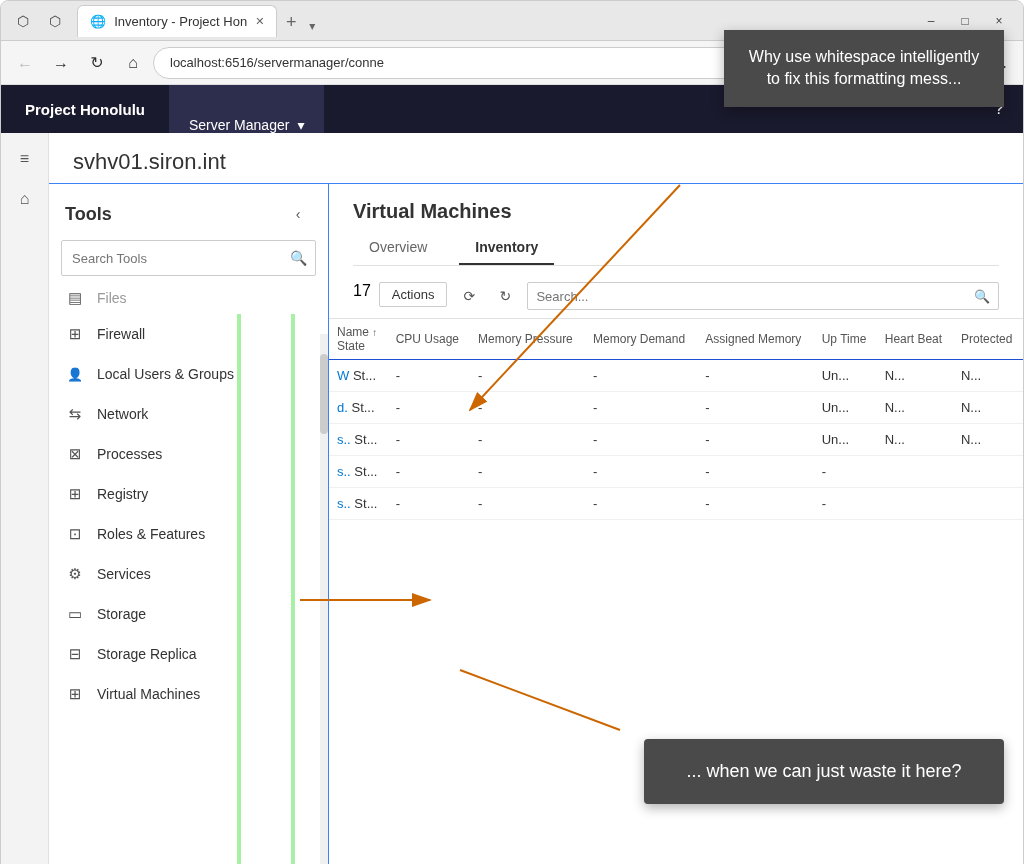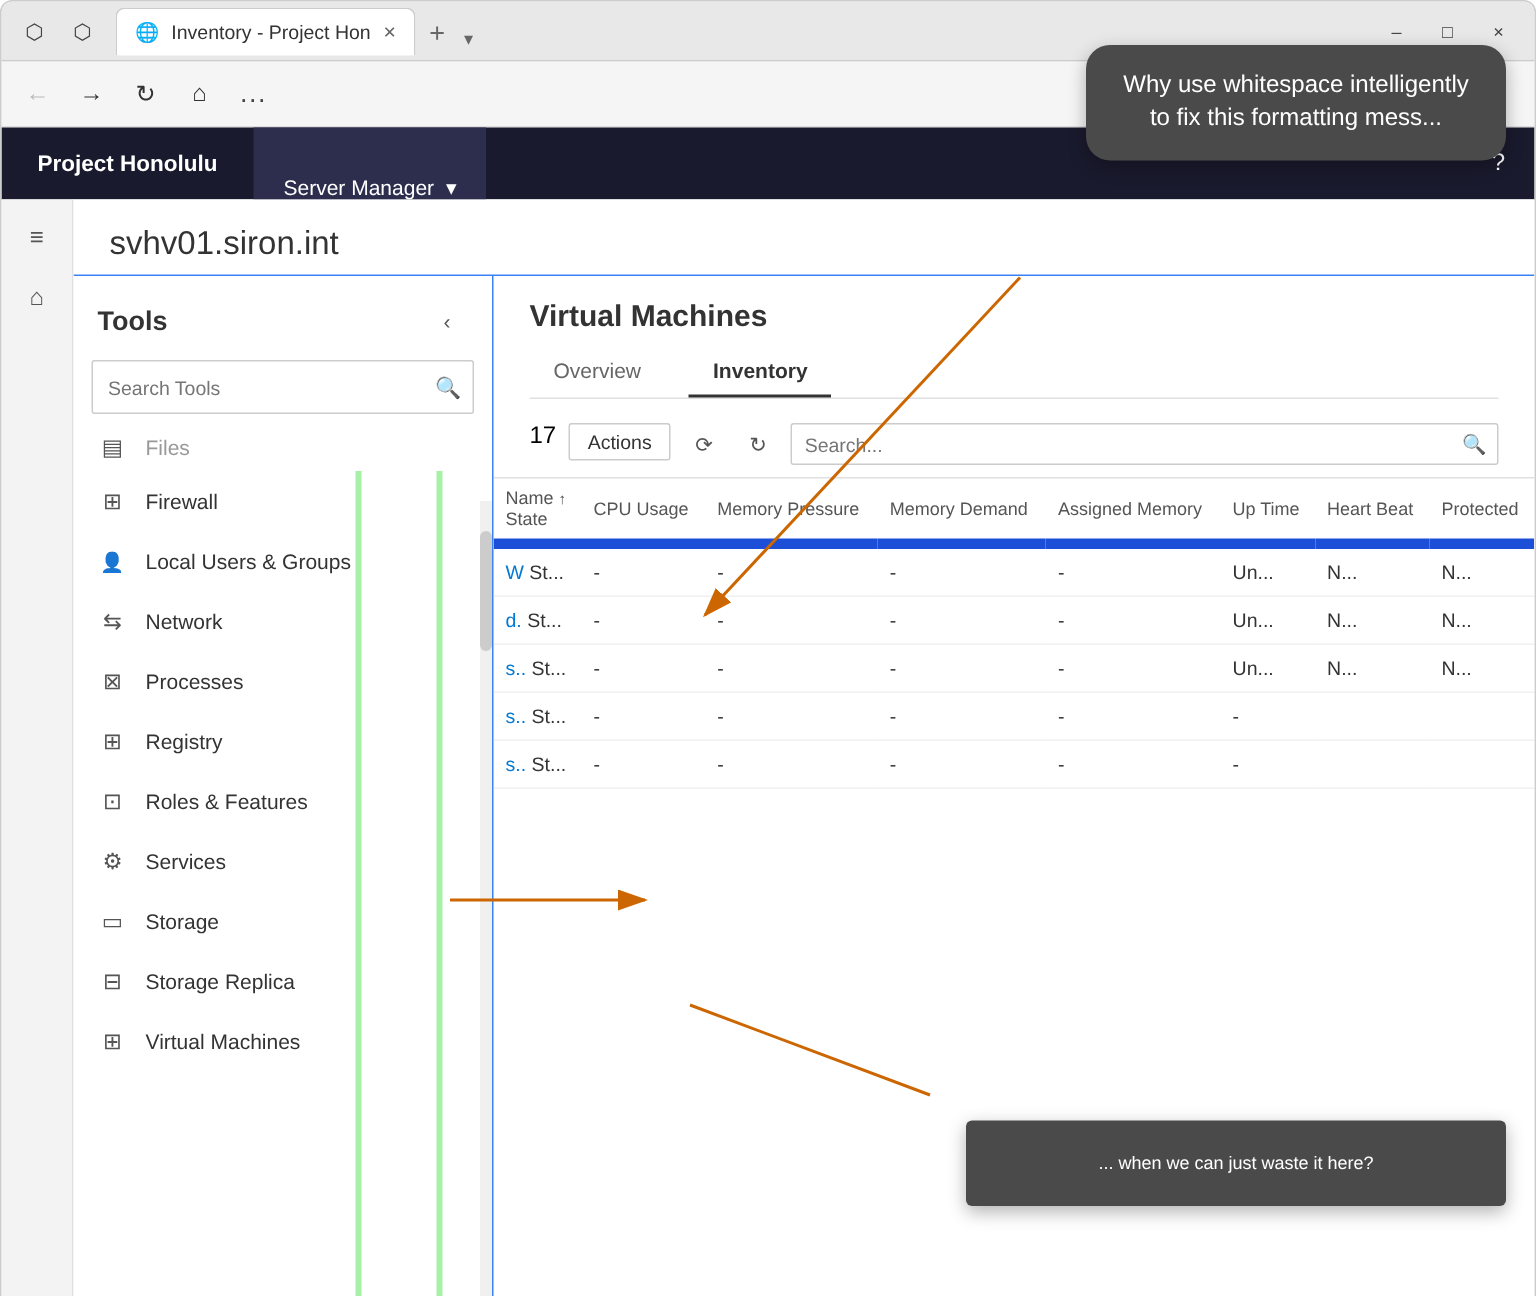--- a/index.html
+++ b/index.html
@@ -504,21 +504,21 @@
       border-collapse: collapse;
       font-size: 13px;
     }
 
     .vm-table th {
       text-align: left;
       padding: 6px 8px;
       color: #555;
       font-weight: 500;
       font-size: 12px;
-      border-bottom: 7px solid #1d4ed8;
+      border-bottom: 1px solid #1d4ed8;
       white-space: nowrap;
       cursor: pointer;
     }
 
     .vm-table td {
       padding: 8px 8px;
       border-bottom: 1px solid #f0f0f0;
       color: #333;
       white-space: nowrap;
     }
@@ -530,39 +530,39 @@
     }
 
     
     .tooltip-box-top {
       position: absolute;
       top: 30px;
       right: 20px;
       background: #4a4a4a;
       color: #fff;
       padding: 16px 20px;
-      border-radius: 16px;
+      border-radius: 0;
       width: 280px;
       font-size: 16px;
       text-align: center;
       line-height: 1.4;
       z-index: 100;
       box-shadow: 0 4px 12px rgba(0,0,0,0.3);
     }
 
     .tooltip-box-bottom {
       position: absolute;
       bottom: 60px;
       right: 20px;
       background: #4a4a4a;
       color: #fff;
       padding: 20px 24px;
       border-radius: 4px;
       width: 360px;
-      font-size: 12px;
+      font-size: 18px;
       text-align: center;
       line-height: 1.4;
       z-index: 100;
       box-shadow: 0 4px 12px rgba(0,0,0,0.3);
     }
 
     
     .tool-item-partial {
       display: flex;
       align-items: center;
@@ -626,20 +626,21 @@
       <button class="win-btn">□</button>
       <button class="win-btn close">×</button>
     </div>
   </div>
 
   <div class="address-bar">
     <button class="nav-btn disabled">←</button>
     <button class="nav-btn">→</button>
     <button class="nav-btn">↻</button>
     <button class="nav-btn">⌂</button>
+    <input class="url-bar" type="text" value="localhost:6516/servermanager/conne" style="">
     <button class="menu-dots">...</button>
   </div>
 
   <div class="app-header">
     <div class="app-header-logo">Project Honolulu</div>
     <div class="app-header-menu">
       <span>Server Manager</span>
       <span>▾</span>
     </div>
     <div class="app-header-right">?</div>

